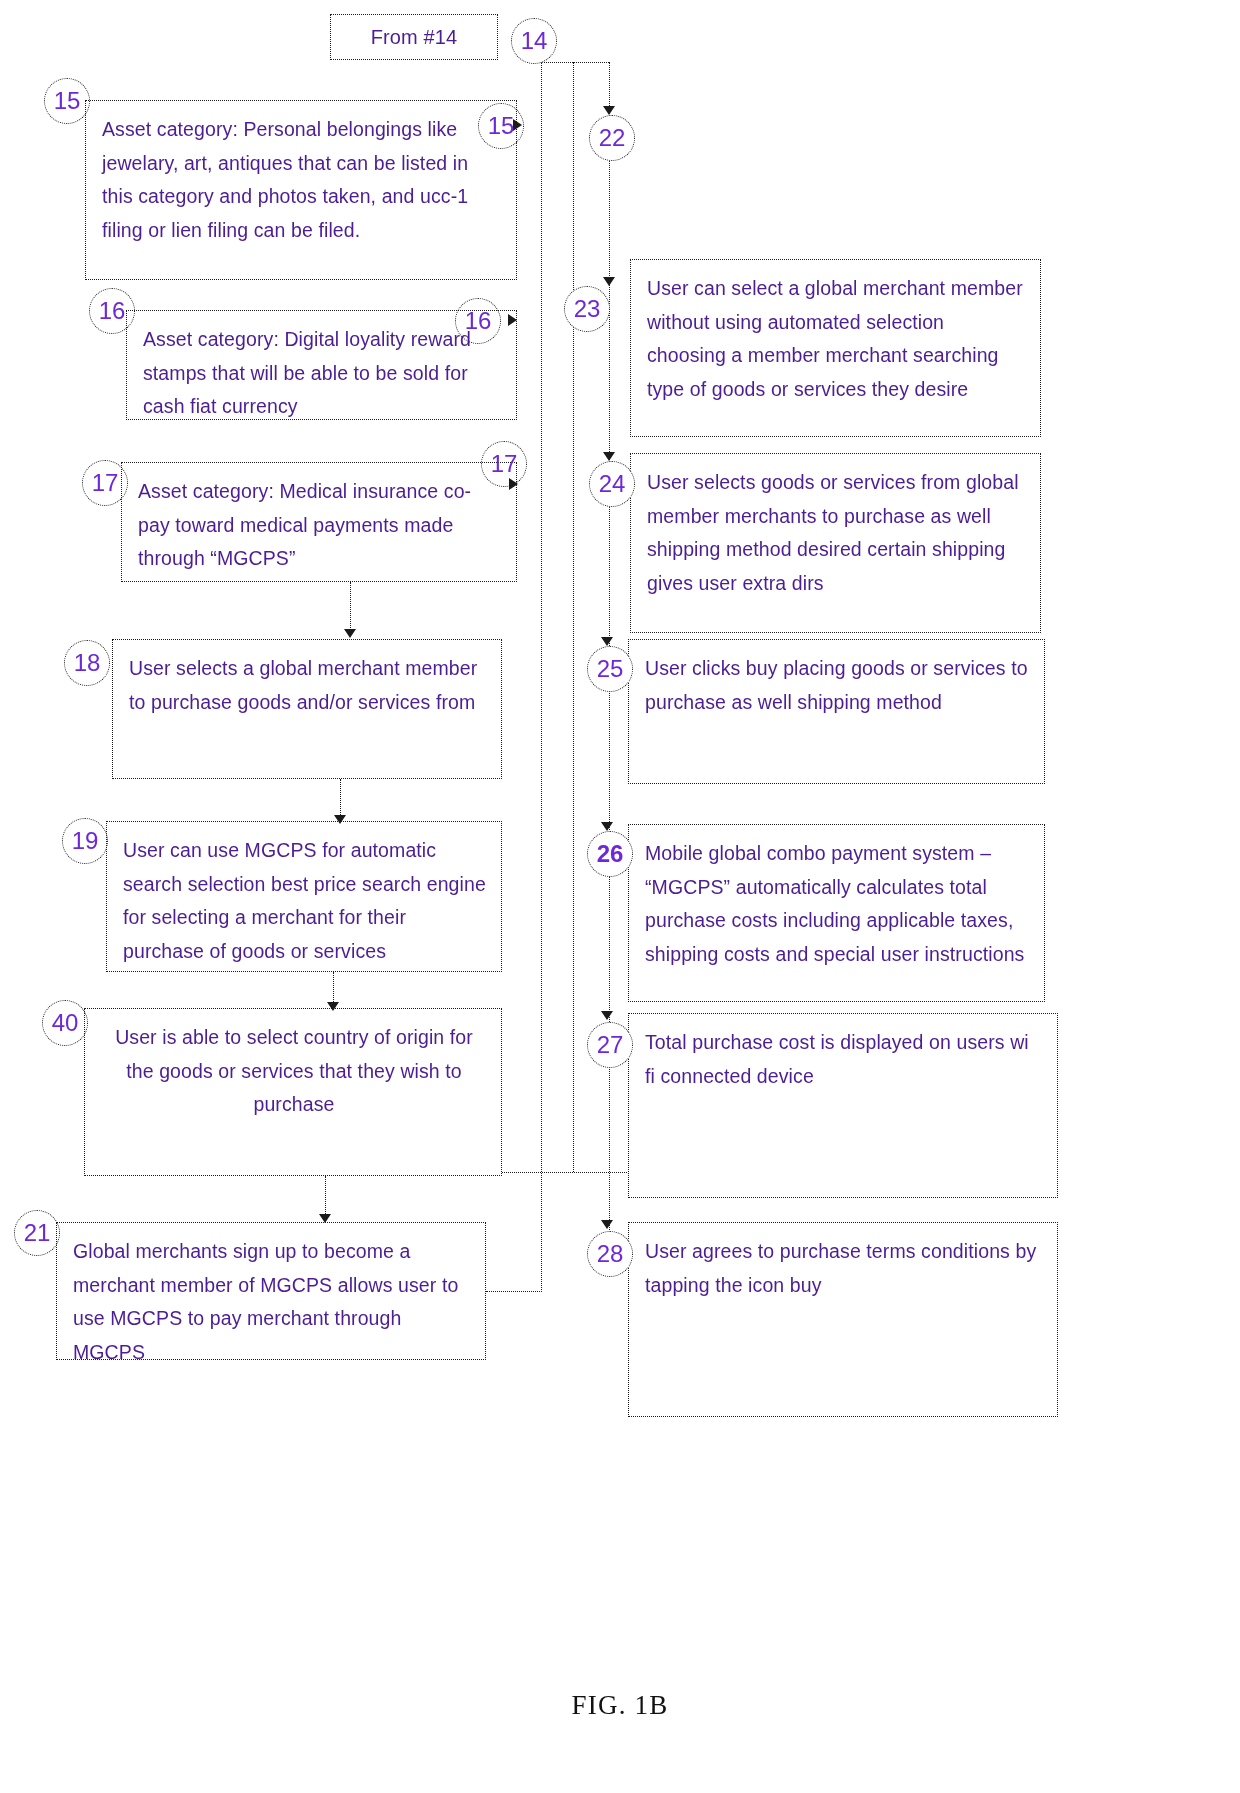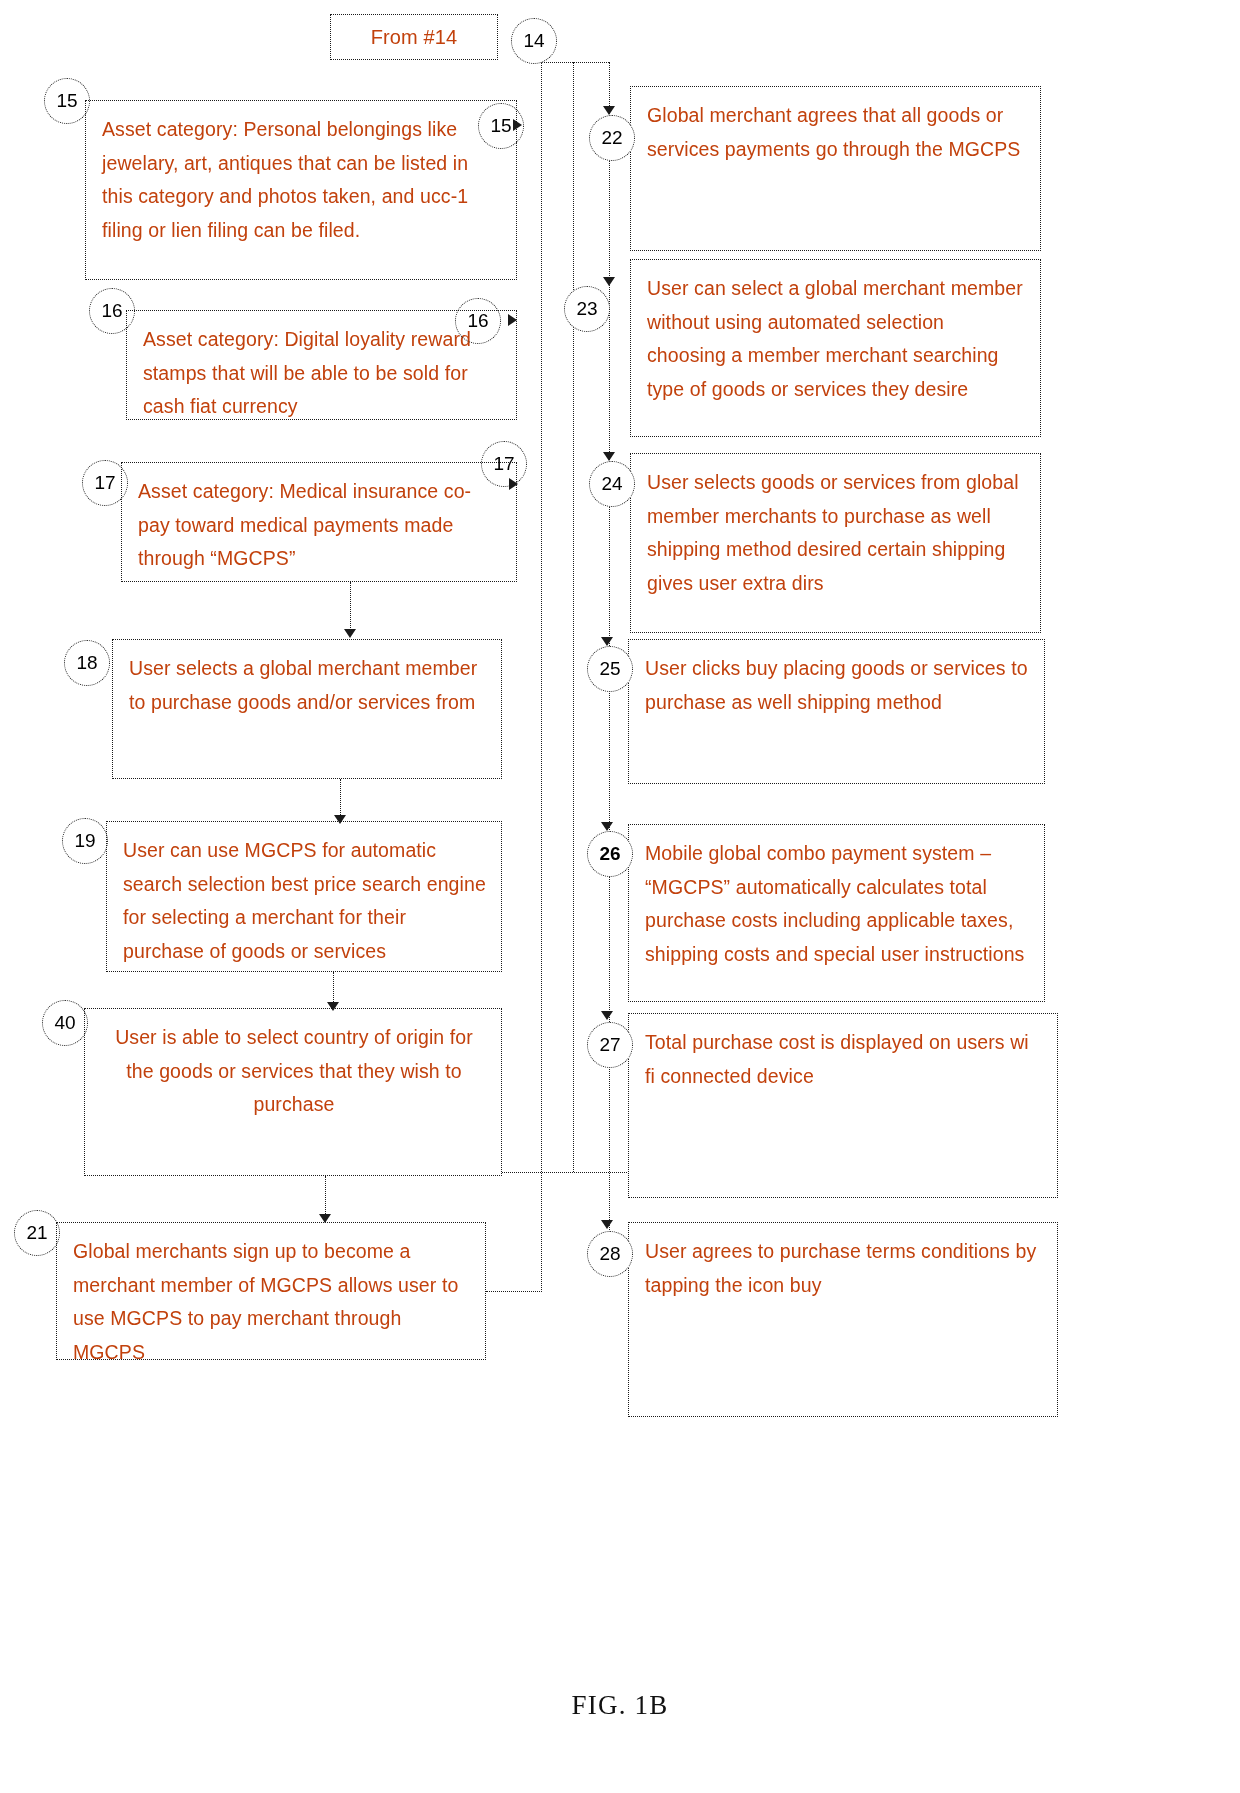--- a/index.html
+++ b/index.html
@@ -17,21 +17,21 @@
     background: #ffffff;
     overflow: hidden;
   }
 
   
   .box {
     position: absolute;
     box-sizing: border-box;
     border: 1.5px dotted #1a1a1a;
     background: #ffffff;
-    color: #c2410c;
+    color: #4c1d95;
     font-family: "Liberation Sans", sans-serif;
     font-size: 19.5px;
     line-height: 1.72;
     letter-spacing: 0.1px;
     padding: 12px 14px 10px 16px;
     z-index: 5;
   }
   .box.center {
     display: flex;
     align-items: center;
@@ -49,22 +49,22 @@
     position: absolute;
     width: 44px;
     height: 44px;
     border: 1.4px dotted #1a1a1a;
     border-radius: 50%;
     background: transparent;
     display: flex;
     align-items: center;
     justify-content: center;
     font-family: "Liberation Sans", sans-serif;
-    font-size: 19px;
-    color: #000000;
+    font-size: 24px;
+    color: #6d28d9;
     z-index: 20;
   }
   .ref.solid-bg {
     background: #ffffff;
   }
 
   
   .vline {
     position: absolute;
     width: 0;
@@ -198,23 +198,20 @@
 
   <div class="hline" style="left:502px; top:1172px; width:127px;"></div>
 
   <div class="ref" style="left:14px; top:1210px;">
     <span>21</span>
   </div>
   <div class="box" style="left:56px; top:1222px; width:430px; height:138px;">
     <span class="box-text">Global merchants sign up to become a merchant member of MGCPS allows user to use MGCPS to pay merchant through MGCPS</span>
   </div>
 
-  <div class="box" style="left:630px; top:86px; width:411px; height:165px;">
-    <span class="box-text">Global merchant agrees that all goods or services payments go through the MGCPS</span>
-  </div>
   <div class="ref solid-bg" style="left:589px; top:115px;justify-content:center;">
     <span>22</span>
   </div>
   <div class="arrow-down" style="left:603px; top:106px;"></div>
 
   <div class="box" style="left:630px; top:259px; width:411px; height:178px;">
     <span class="box-text">User can select a global merchant member without using automated selection choosing a member merchant searching type of goods or services they desire</span>
   </div>
   <div class="ref solid-bg" style="left:564px; top:286px;">
     <span>23</span>

